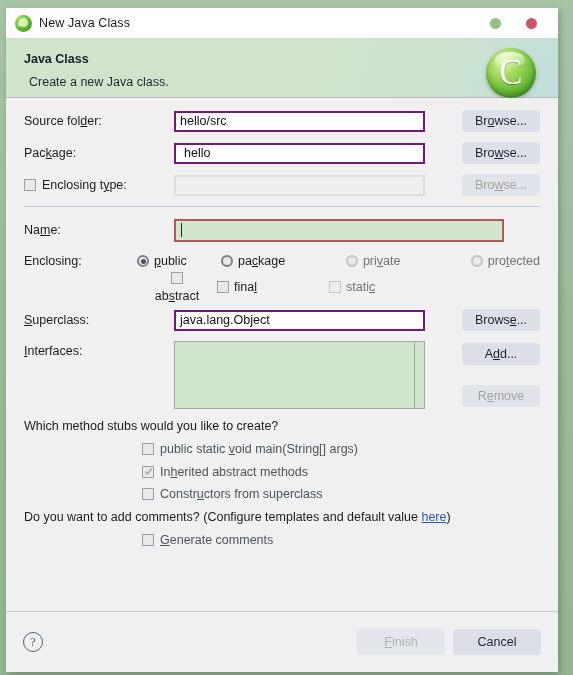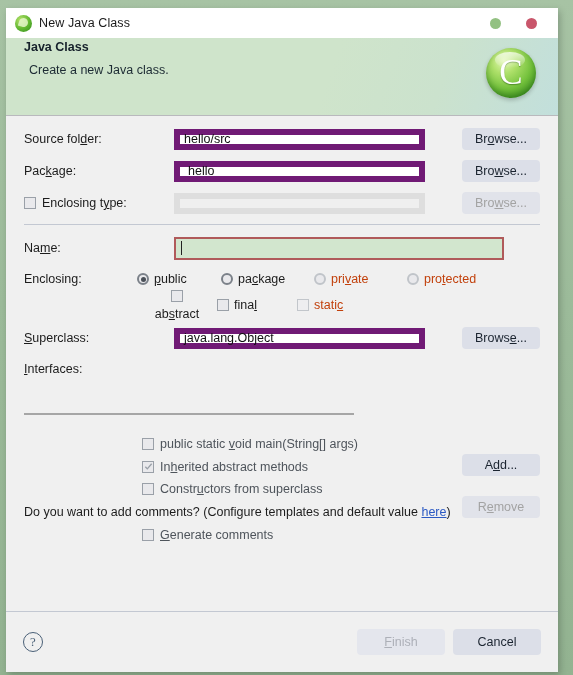--- a/index.html
+++ b/index.html
@@ -74,24 +74,24 @@
     gap: 25px;
     padding-right: 11px;
   }
   .win-dot { width: 11px; height: 11px; border-radius: 50%; }
   .win-dot.green { background: #93c182; }
   .win-dot.red   { background: #c9566b; }
 
   
   .banner {
     position: relative;
-    height: 78px;
+    height: 60px;
     background: linear-gradient(110deg, #cfe4cb 0%, #cfe4cb 58%, #cbe2cd 78%, #c2dfdc 100%);
     border-bottom: 1px solid #b9b9bd;
-    padding: 2px 0 0 18px;
+    padding: 14px 0 0 18px;
     box-sizing: border-box;
   }
   .banner-title {
     font-size: 12.5px;
     font-weight: bold;
     color: #16212b;
     margin-bottom: 9px;
   }
   .banner-sub {
     font-size: 12.5px;
@@ -150,21 +150,21 @@
     width: 113px;
     flex: none;
     font-size: 12.5px;
     color: #1c1c1c;
   }
   u { text-decoration: underline; text-underline-offset: 1px; }
 
   .field {
     height: 21px;
     background: #ffffff;
-    border: 6px solid #701a75;
+    border: 2px solid #701a75;
     box-sizing: border-box;
     display: flex;
     align-items: center;
     padding: 0 4px;
     font-size: 12.5px;
     color: #111;
   }
   .field.disabled {
     background: #efefef;
     border-color: #dedede;
@@ -253,21 +253,21 @@
     height: 20px;
     margin-bottom: 6px;
   }
   .opt {
     display: flex;
     align-items: center;
     gap: 5px;
     font-size: 12.5px;
     color: #1c1c1c;
   }
-  .opt.dim { color: #c2410c; }
+  .opt.dim { color: #737373; margin-left: 32px; }
   .m1 { width: 84px; }
   .m2 { width: 93px; }
   .m3 { width: 93px; }
   .mm1 { width: 80px; flex-direction: column; }
   .mm2 { width: 80px; }
 
   .listbox {
     width: 330px;
     height: 68px;
     background: #cfe6cb;
@@ -477,39 +477,40 @@
         </div>
       <div class="btn-slot">
           <div class="btn">
             <span>Brows</span>
             <u>e</u>
             <span>...</span>
           </div>
         </div>
     </div>
 
-    <div class="row" style="height:70px;align-items:flex-start;margin-bottom:8px;flex-direction:column;">
+    <div class="row" style="height:70px;align-items:flex-start;margin-bottom:8px;">
       <div class="lbl" style="padding-top:3px;"><span></span><u>I</u><span>nterfaces:</span></div>
       <div class="listbox">
         <div class="track"></div>
       </div>
       <div class="btn-slot" style="display:flex;flex-direction:column;gap:20px;padding-top:2px;">
         <div class="btn">
             <span>A</span>
             <u>d</u>
             <span>d...</span>
           </div>
         <div class="btn disabled">
             <span>R</span>
             <u>e</u>
             <span>move</span>
           </div>
       </div>
     </div>
 
+    <div class="section-q">Which method stubs would you like to create?</div>
 
     <div class="stub">
       <span class="cb"></span>
       <span><span>public static </span><u>v</u><span>oid main(String[] args)</span></span>
     </div>
     <div class="stub" style="margin-bottom:8px;">
       <span class="cb">
         <svg class="tick" viewBox="0 0 10 10">
           <path d="M1.5 5.2 L3.7 7.6 L8.5 1.9" stroke="#9aa0a8" stroke-width="1.5" fill="none"></path>
         </svg>

